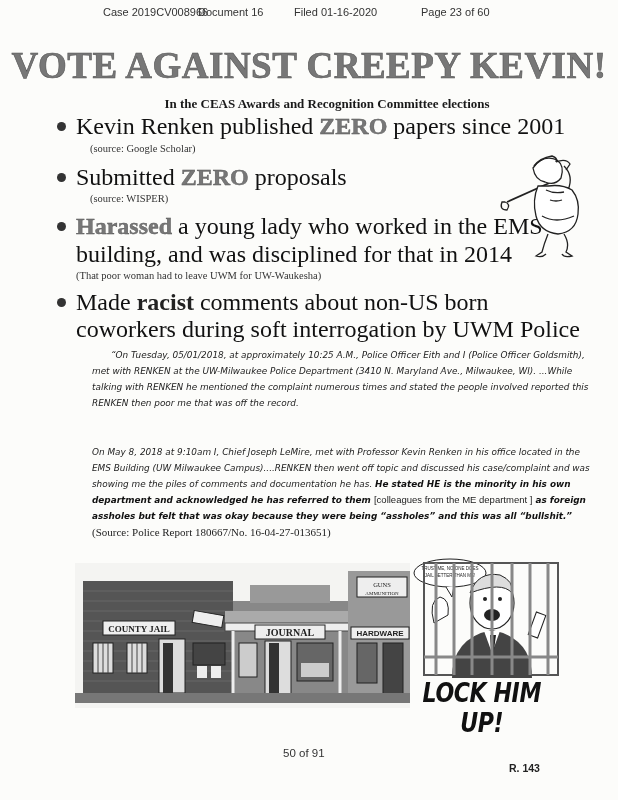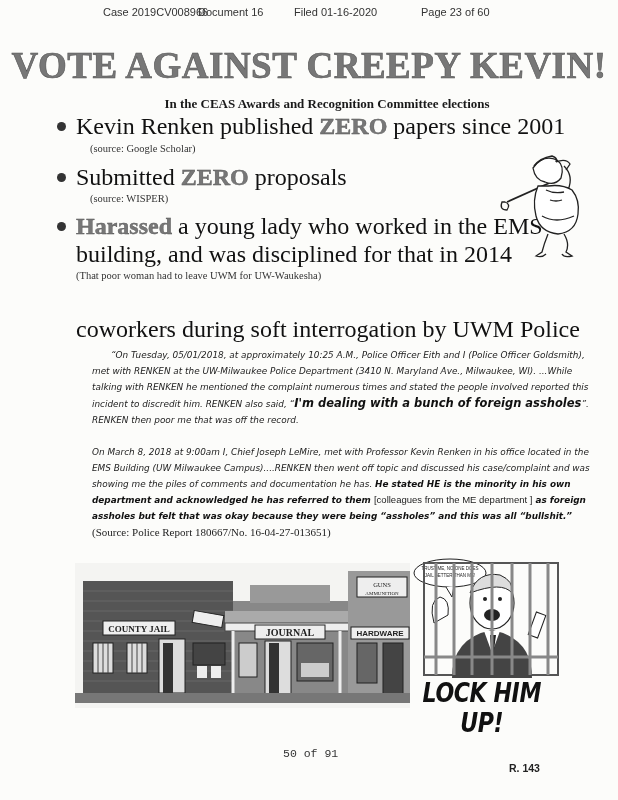--- a/index.html
+++ b/index.html
@@ -19,21 +19,21 @@
   .quote { position:absolute; left:92px; width:490px; font-family:"DejaVu Sans", sans-serif; font-style:italic; font-size:8.9px; line-height:16px; color:#222; }
   .quote .line { white-space:nowrap; display:block; }
   .quote .big { font-weight:bold; font-size:11.5px; color:#111; }
   .quote .b { font-weight:bold; color:#111; }
   .quote .upright { font-style:normal; font-family:"Liberation Sans", sans-serif; font-size:9.5px; }
   .srcline { font-family:"Liberation Serif", serif; font-style:normal; font-size:11px; }
   .golfer { position:absolute; left:498px; top:150px; width:100px; height:110px; }
   .townscene { position:absolute; left:75px; top:563px; width:335px; height:145px; }
   .jailscene { position:absolute; left:412px; top:553px; width:148px; height:125px; }
   .lockup { position:absolute; left:418px; top:678px; width:150px; text-align:center; font-family:"DejaVu Sans", sans-serif; font-weight:bold; font-style:italic; font-size:26px; letter-spacing:-0.5px; color:#111; transform:scaleX(0.85); transform-origin:left; }
-  .footer-page { position:absolute; top:747px; left:283px; font-family:Liberation Mono, monospace; font-size:11.5px; color:#333; }
+  .footer-page { position:absolute; top:747px; left:283px; font-family:Liberation Sans, sans-serif; font-size:11.5px; color:#333; }
   .footer-r { position:absolute; top:762px; left:509px; font-family:"Liberation Sans", sans-serif; font-weight:bold; font-size:10.5px; color:#222; }
 </style>
 </head>
 <body>
 
 <div class="page">
 
   <div class="header">
     <span style="left:103px">Case 2019CV008966</span>
     <span style="left:198px">Document 16</span>
@@ -53,32 +53,34 @@
     <span class="dot"></span><span>Submitted </span><span class="em-gray">ZERO</span><span> proposals</span>
   </div>
   <div class="source" style="top:193px">(source: WISPER)</div>
 
   <div class="bullet" style="top:213px">
     <span class="dot"></span><span class="em-gray">Harassed</span><span> a young lady who worked in the EMS</span>
   </div>
   <div class="cont" style="top:241px">building, and was disciplined for that in 2014</div>
   <div class="source wide" style="top:270px">(That poor woman had to leave UWM for UW-Waukesha)</div>
 
+  <div class="bullet" style="top:289px">
+    <span class="dot"></span><span>Made </span><span class="em-dark">racist</span><span> comments about non-US born</span>
+  </div>
   <div class="cont" style="top:316px">coworkers during soft interrogation by UWM Police</div>
 
   <div class="quote" style="top:347px">
     <span class="line" style="margin-left:19px">“On Tuesday, 05/01/2018, at approximately 10:25 A.M., Police Officer Eith and I (Police Officer Goldsmith),</span>
     <span class="line">met with RENKEN at the UW-Milwaukee Police Department (3410 N. Maryland Ave., Milwaukee, WI). ...While</span>
     <span class="line">talking with RENKEN he mentioned the complaint numerous times and stated the people involved reported this</span>
-    <span class="line"><span>incident to discredit him. RENKEN also said, “</span><span class="big">I'm dealing with a bunch of foreign assholes</span><span>”.</span></span>
     <span class="line">RENKEN then poor me that was off the record.</span>
   </div>
 
   <div class="quote" style="top:444px">
-    <span class="line">On March 8, 2018 at 9:00am I, Chief Joseph LeMire, met with Professor Kevin Renken in his office located in the</span>
+    <span class="line">On May 8, 2018 at 9:10am I, Chief Joseph LeMire, met with Professor Kevin Renken in his office located in the</span>
     <span class="line">EMS Building (UW Milwaukee Campus)....RENKEN then went off topic and discussed his case/complaint and was</span>
     <span class="line"><span>showing me the piles of comments and documentation he has. </span><span class="b">He stated HE is the minority in his own</span></span>
     <span class="line"><span class="b">department and acknowledged he has referred to them </span><span class="upright">[colleagues from the ME department ]</span><span class="b"> as foreign</span></span>
     <span class="line b">assholes but felt that was okay because they were being “assholes” and this was all “bullshit.”</span>
     <span class="line srcline">(Source: Police Report 180667/No. 16-04-27-013651)</span>
   </div>
 
   <svg class="golfer" viewBox="0 0 100 110">
     <g fill="none" stroke="#222" stroke-width="1.3">
       <path d="M4 52 q-3 8 5 8 q4 -6 -2 -8z"></path>

